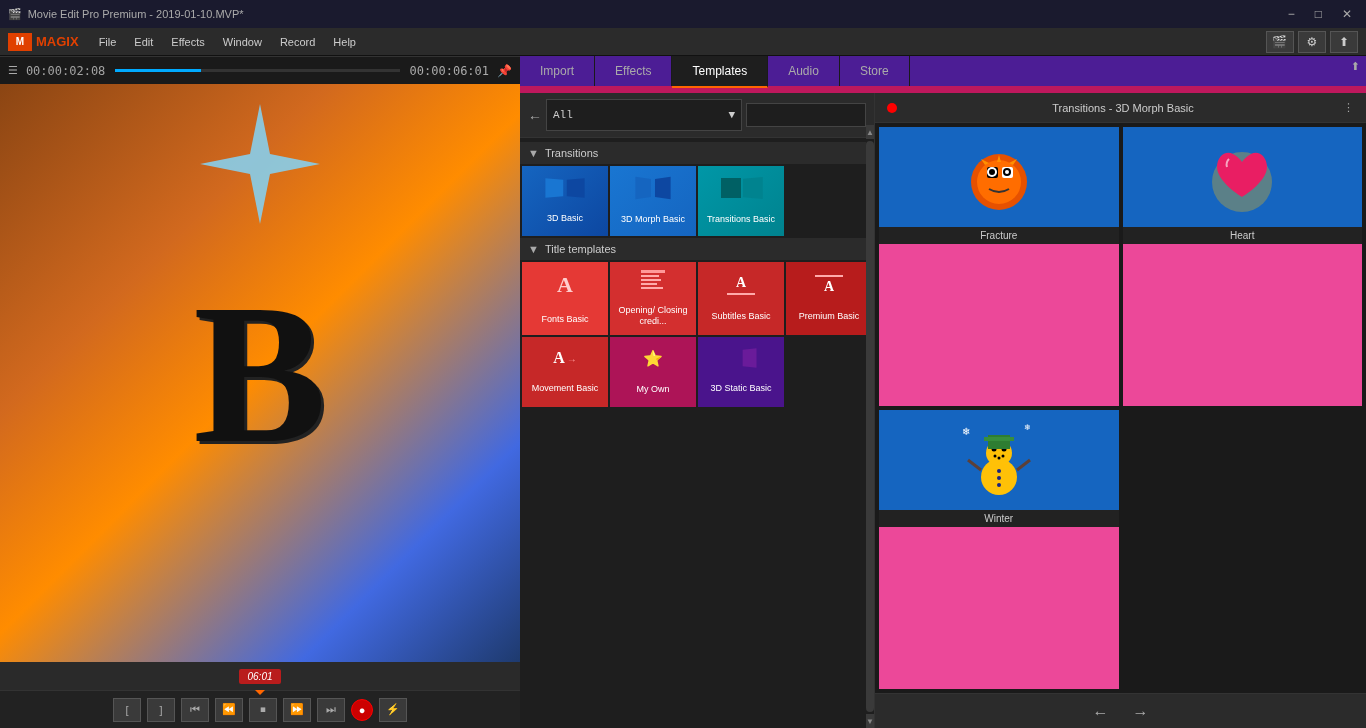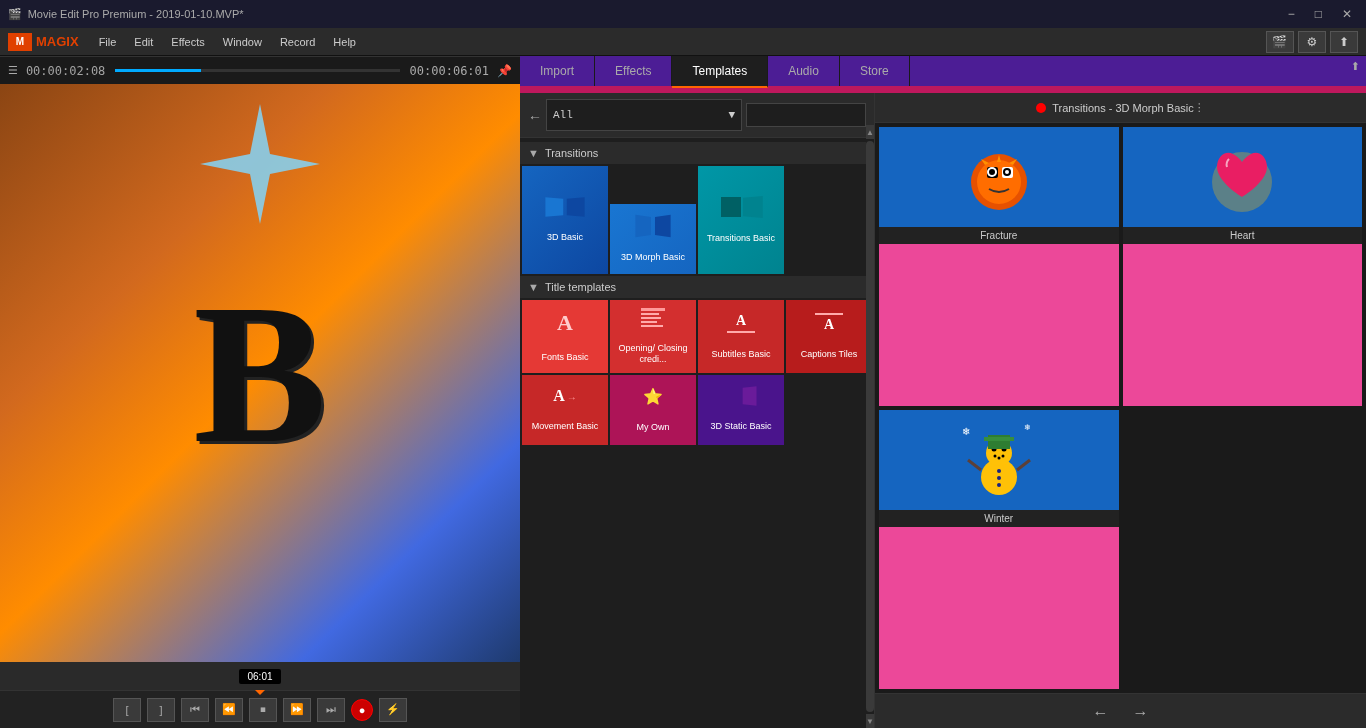--- a/index.html
+++ b/index.html
@@ -29,21 +29,21 @@
     #preview { flex: 1; position: relative; overflow: hidden; background: linear-gradient(135deg, #8B4513 0%, #D2691E 30%, #FF8C00 50%, #4169E1 80%, #1e3a6e 100%); }
 
     
     #time-bar { height: 28px; background: #1a1a1a; display: flex; align-items: center; padding: 0 8px; justify-content: space-between; border-top: 1px solid #333; }
     #time-bar .time { color: #a3a3a3; font-size: 12px; font-family: monospace; }
     #time-bar .duration { color: #aaa; font-size: 12px; font-family: monospace; }
     #time-bar .pin { color: #aaa; font-size: 12px; }
 
     
     #timeline-marker { height: 28px; background: #2a2a2a; display: flex; align-items: center; justify-content: center; position: relative; }
-    #timeline-marker .marker { background: #000000; color: white; padding: 2px 8px; font-size: 10px; border-radius: 2px; }
+    #timeline-marker .marker { background: #b91c1c; color: white; padding: 2px 8px; font-size: 10px; border-radius: 2px; font-style: italic; }
     #timeline-marker .marker-arrow { position: absolute; bottom: -5px; left: 50%; transform: translateX(-50%); width: 0; height: 0; border-left: 5px solid transparent; border-right: 5px solid transparent; border-top: 5px solid #ff6600; }
 
     
     #transport { height: 38px; background: #222; display: flex; align-items: center; justify-content: center; gap: 6px; border-top: 1px solid #333; }
     #transport .btn { width: 28px; height: 24px; background: #3a3a3a; border: 1px solid #555; color: #aaa; display: flex; align-items: center; justify-content: center; cursor: pointer; font-size: 11px; }
     #transport .rec-btn { background: #cc0000; border-color: #ff0000; color: white; border-radius: 50%; width: 22px; height: 22px; }
     #transport .lightning { color: #ffcc00; }
 
     
     #right-panel { flex: 1; display: flex; flex-direction: column; }
@@ -68,35 +68,35 @@
     #effects-list::-webkit-scrollbar-track { background: #1e1e1e; }
     #effects-list::-webkit-scrollbar-thumb { background: #555; }
 
     .category-header { display: flex; align-items: center; gap: 6px; padding: 5px 8px; background: #2b2b2b; cursor: pointer; font-size: 11px; color: #ccc; }
     .category-header .expand-icon { color: #aaa; }
 
     .tiles-grid { display: grid; grid-template-columns: repeat(4, 1fr); gap: 2px; padding: 2px; }
     .tile { background: #c00; color: white; text-align: center; padding: 8px 4px; cursor: pointer; font-size: 10px; display: flex; flex-direction: column; align-items: center; justify-content: center; min-height: 70px; position: relative; }
     .tile .tile-label { font-size: 9px; margin-top: 4px; line-height: 1.2; }
     .tile-3d-basic { background: linear-gradient(135deg, #1565C0, #0D47A1); }
-    .tile-3d-morph { background: linear-gradient(135deg, #1976D2, #1565C0); margin-top: 38px; }
+    .tile-3d-morph { background: linear-gradient(135deg, #1976D2, #1565C0); }
     .tile-3d-tiles { background: linear-gradient(135deg, #0288D1, #0277BD); }
     .tile-trans-basic { background: linear-gradient(135deg, #0097A7, #00838F); }
     .tile-fonts { background: #E53935; }
     .tile-opening { background: #D32F2F; }
     .tile-subtitles { background: #C62828; }
     .tile-captions { background: #B71C1C; }
     .tile-movement { background: #C62828; }
     .tile-my-own { background: #AD1457; }
     .tile-3d-anim { background: #880E4F; }
     .tile-3d-static { background: #4A148C; }
 
     
     #detail-panel { flex: 1; display: flex; flex-direction: column; background: #1a1a1a; }
-    #detail-header { padding: 8px 12px; background: #2b2b2b; border-bottom: 1px solid #333; display: flex; align-items: center; justify-content: center; }
+    #detail-header { padding: 8px 12px; background: #2b2b2b; border-bottom: 1px solid #333; display: flex; align-items: center; justify-content: space-between; }
     #detail-header .title { color: #ccc; font-size: 11px; }
     #detail-header .more-btn { color: #aaa; cursor: pointer; }
 
     #detail-grid { flex: 1; overflow-y: auto; padding: 4px; display: grid; grid-template-columns: 1fr 1fr; gap: 4px; }
     #detail-grid::-webkit-scrollbar { width: 6px; }
     #detail-grid::-webkit-scrollbar-track { background: #1a1a1a; }
     #detail-grid::-webkit-scrollbar-thumb { background: #444; }
 
     .detail-item { background: #ec4899; cursor: pointer; position: relative; }
     .detail-thumbnail { width: 100%; height: 100px; display: flex; align-items: center; justify-content: center; position: relative; overflow: hidden; }
@@ -300,21 +300,21 @@
                 <div class="tile-label">Subtitles Basic</div>
               </div>
             </div>
 
             <div class="tile tile-captions">
               <div class="tile-content">
                 <div style="display:flex;flex-direction:column;gap:2px;align-items:center;">
                   <div style="width:28px;height:2px;background:#ffaaaa;"></div>
                   <div style="font-size:14px;font-weight:bold;color:white;font-family:serif;">A</div>
                 </div>
-                <div class="tile-label">Captions Tiles</div>
+                <div class="tile-label">Premium Basic</div>
               </div>
             </div>
 
             <div class="tile tile-movement">
               <div class="tile-content">
                 <div style="display:flex;align-items:center;gap:2px;">
                   <div style="font-size:16px;font-weight:bold;color:white;font-family:serif;">A</div>
                   <div style="font-size:10px;color:#ff9999;">→</div>
                 </div>
                 <div class="tile-label">Movement Basic</div>

